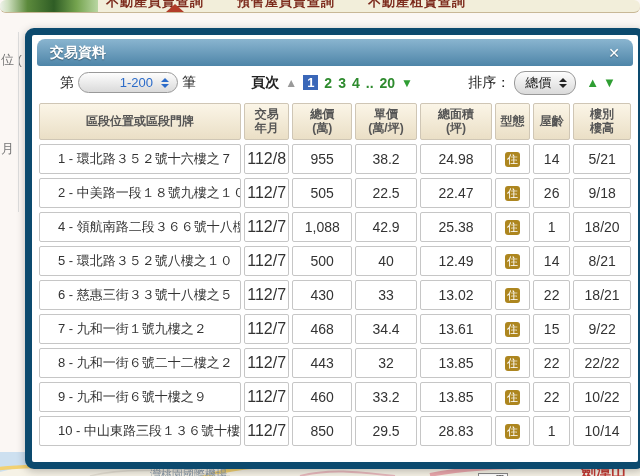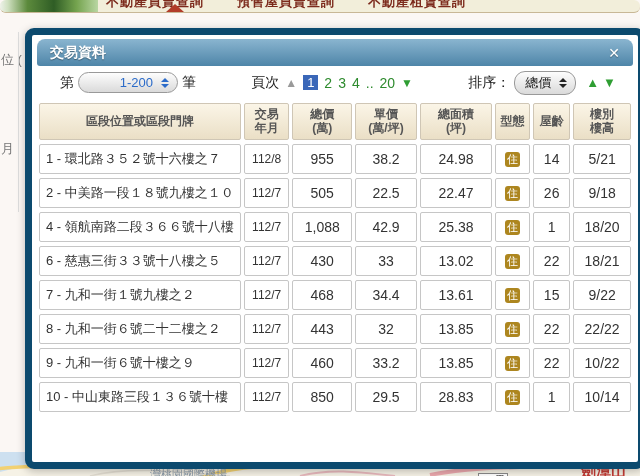--- a/index.html
+++ b/index.html
@@ -45,39 +45,39 @@
   .pill{display:inline-flex;align-items:center;justify-content:flex-end;gap:8px;
     border:1px solid #999;border-radius:11px;background:linear-gradient(#fdfdfd,#dadada);
     padding:2px 8px;font-size:13px;cursor:pointer;}
   .pill.count{width:82px;color:#2b6bc9;}
   .pill.sort{min-width:44px;color:#222;}
   .updown{display:inline-flex;flex-direction:column;align-items:center;}
   .updown i{display:block;width:0;height:0;border-left:4px solid transparent;border-right:4px solid transparent;}
   .updown .u{border-bottom:4px solid currentColor;margin-bottom:2px;}
   .updown .d{border-top:4px solid currentColor;}
 
-  .pager{display:flex;align-items:center;gap:6px;}
+  .pager{display:flex;align-items:center;gap:6px;font-weight:bold;}
   .pglabel{color:#222;}
   .pgprev{color:#9a9a9a;font-size:12px;cursor:pointer;}
   .pgnext{color:#2f9e33;font-size:12px;cursor:pointer;}
   .pgnum{color:#2e8b2e;font-size:14px;cursor:pointer;}
   .pgnum.active{background:#3a67b8;color:#fff;padding:0 4px;font-size:13px;}
   .pgdots{color:#2e8b2e;font-size:14px;}
   .sortarrow{font-size:13px;color:#2f9e33;cursor:pointer;}
   .sa1{margin-left:6px;}
 
   
   table{border-collapse:separate;border-spacing:3px 4px;table-layout:fixed;margin:0 4px;width:598px;}
   th,td{border:1px solid #c6c6c6;border-radius:2px;background:#fff;overflow:hidden;white-space:nowrap;}
   th{background:linear-gradient(#fbf5e7,#eadFC6);background:linear-gradient(#fbf5e7,#eadfc6);
      color:#555;font-size:12px;font-weight:bold;line-height:1.2;padding:3px 0;text-align:center;
      white-space:pre-line;border-color:#cfc6b5;vertical-align:middle;}
   td{height:26px;font-size:14px;color:#333;text-align:center;vertical-align:middle;}
-  td.c-addr{text-align:left;padding-left:6px;font-size:13px;}
-  td.c-date{font-size:12px;}
+  td.c-addr{text-align:left;padding-left:18px;font-size:13px;}
+  td.c-date{font-size:16px;}
   col.w-addr{width:196px;} col.w-date{width:44px;} col.w-total{width:58px;}
   col.w-unit{width:60px;} col.w-area{width:70px;} col.w-type{width:34px;}
   col.w-age{width:36px;} col.w-floor{width:56px;}
 
   .badge{display:inline-block;font-size:11px;color:#fff;padding:2px 2px;border-radius:3px;line-height:1;vertical-align:1px;}
   .res{background:#ad861f;}
   .car{background:#7d66d3;margin-left:4px;}
 </style>
 </head>
 <body>
@@ -215,20 +215,30 @@
     <td class="c-addr">4 - 領航南路二段３６６號十八樓</td>
     <td class="c-date">112/7</td>
     <td>1,088</td>
     <td>42.9</td>
     <td>25.38</td>
     <td><span class="badge res">住</span></td>
     <td>1</td>
     <td>18/20</td>
   </tr>
           <tr>
+    <td class="c-addr">5 - 環北路３５２號八樓之１０</td>
+    <td class="c-date">112/7</td>
+    <td>500</td>
+    <td>40</td>
+    <td>12.49</td>
+    <td><span class="badge res">住</span></td>
+    <td>14</td>
+    <td>8/21</td>
+  </tr>
+          <tr>
     <td class="c-addr">6 - 慈惠三街３３號十八樓之５</td>
     <td class="c-date">112/7</td>
     <td>430</td>
     <td>33</td>
     <td>13.02</td>
     <td><span class="badge res">住</span></td>
     <td>22</td>
     <td>18/21</td>
   </tr>
           <tr>

